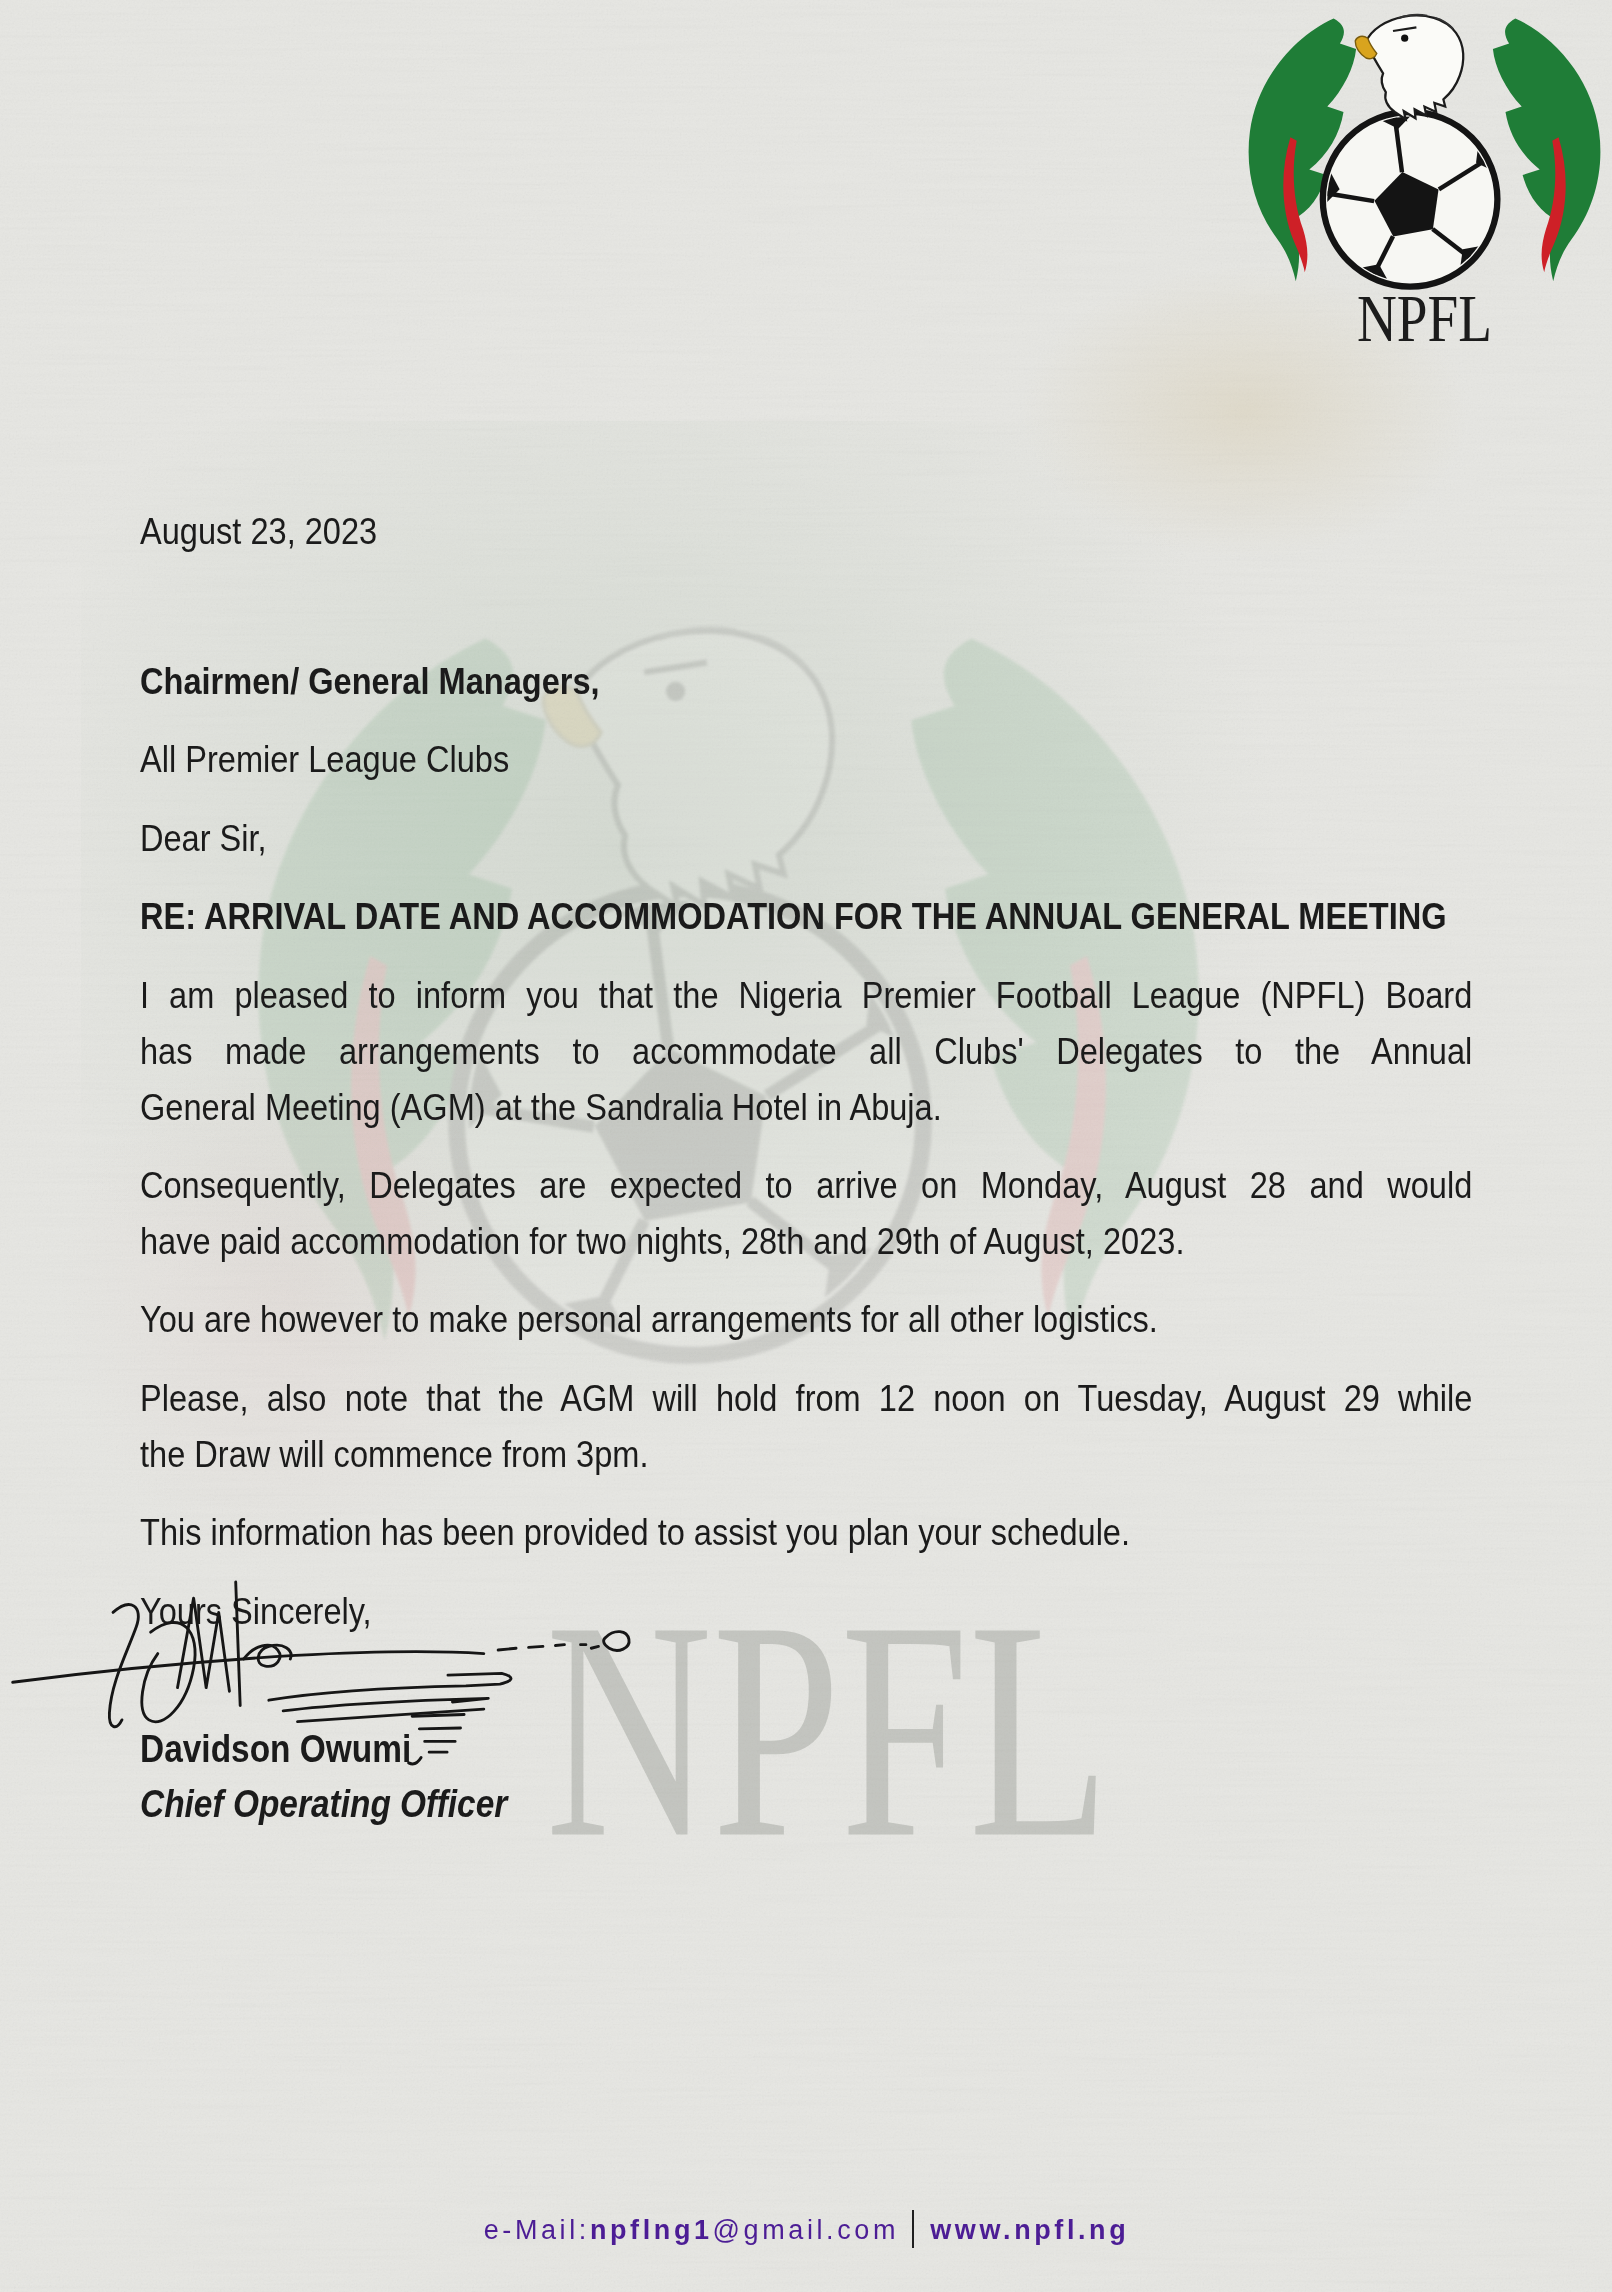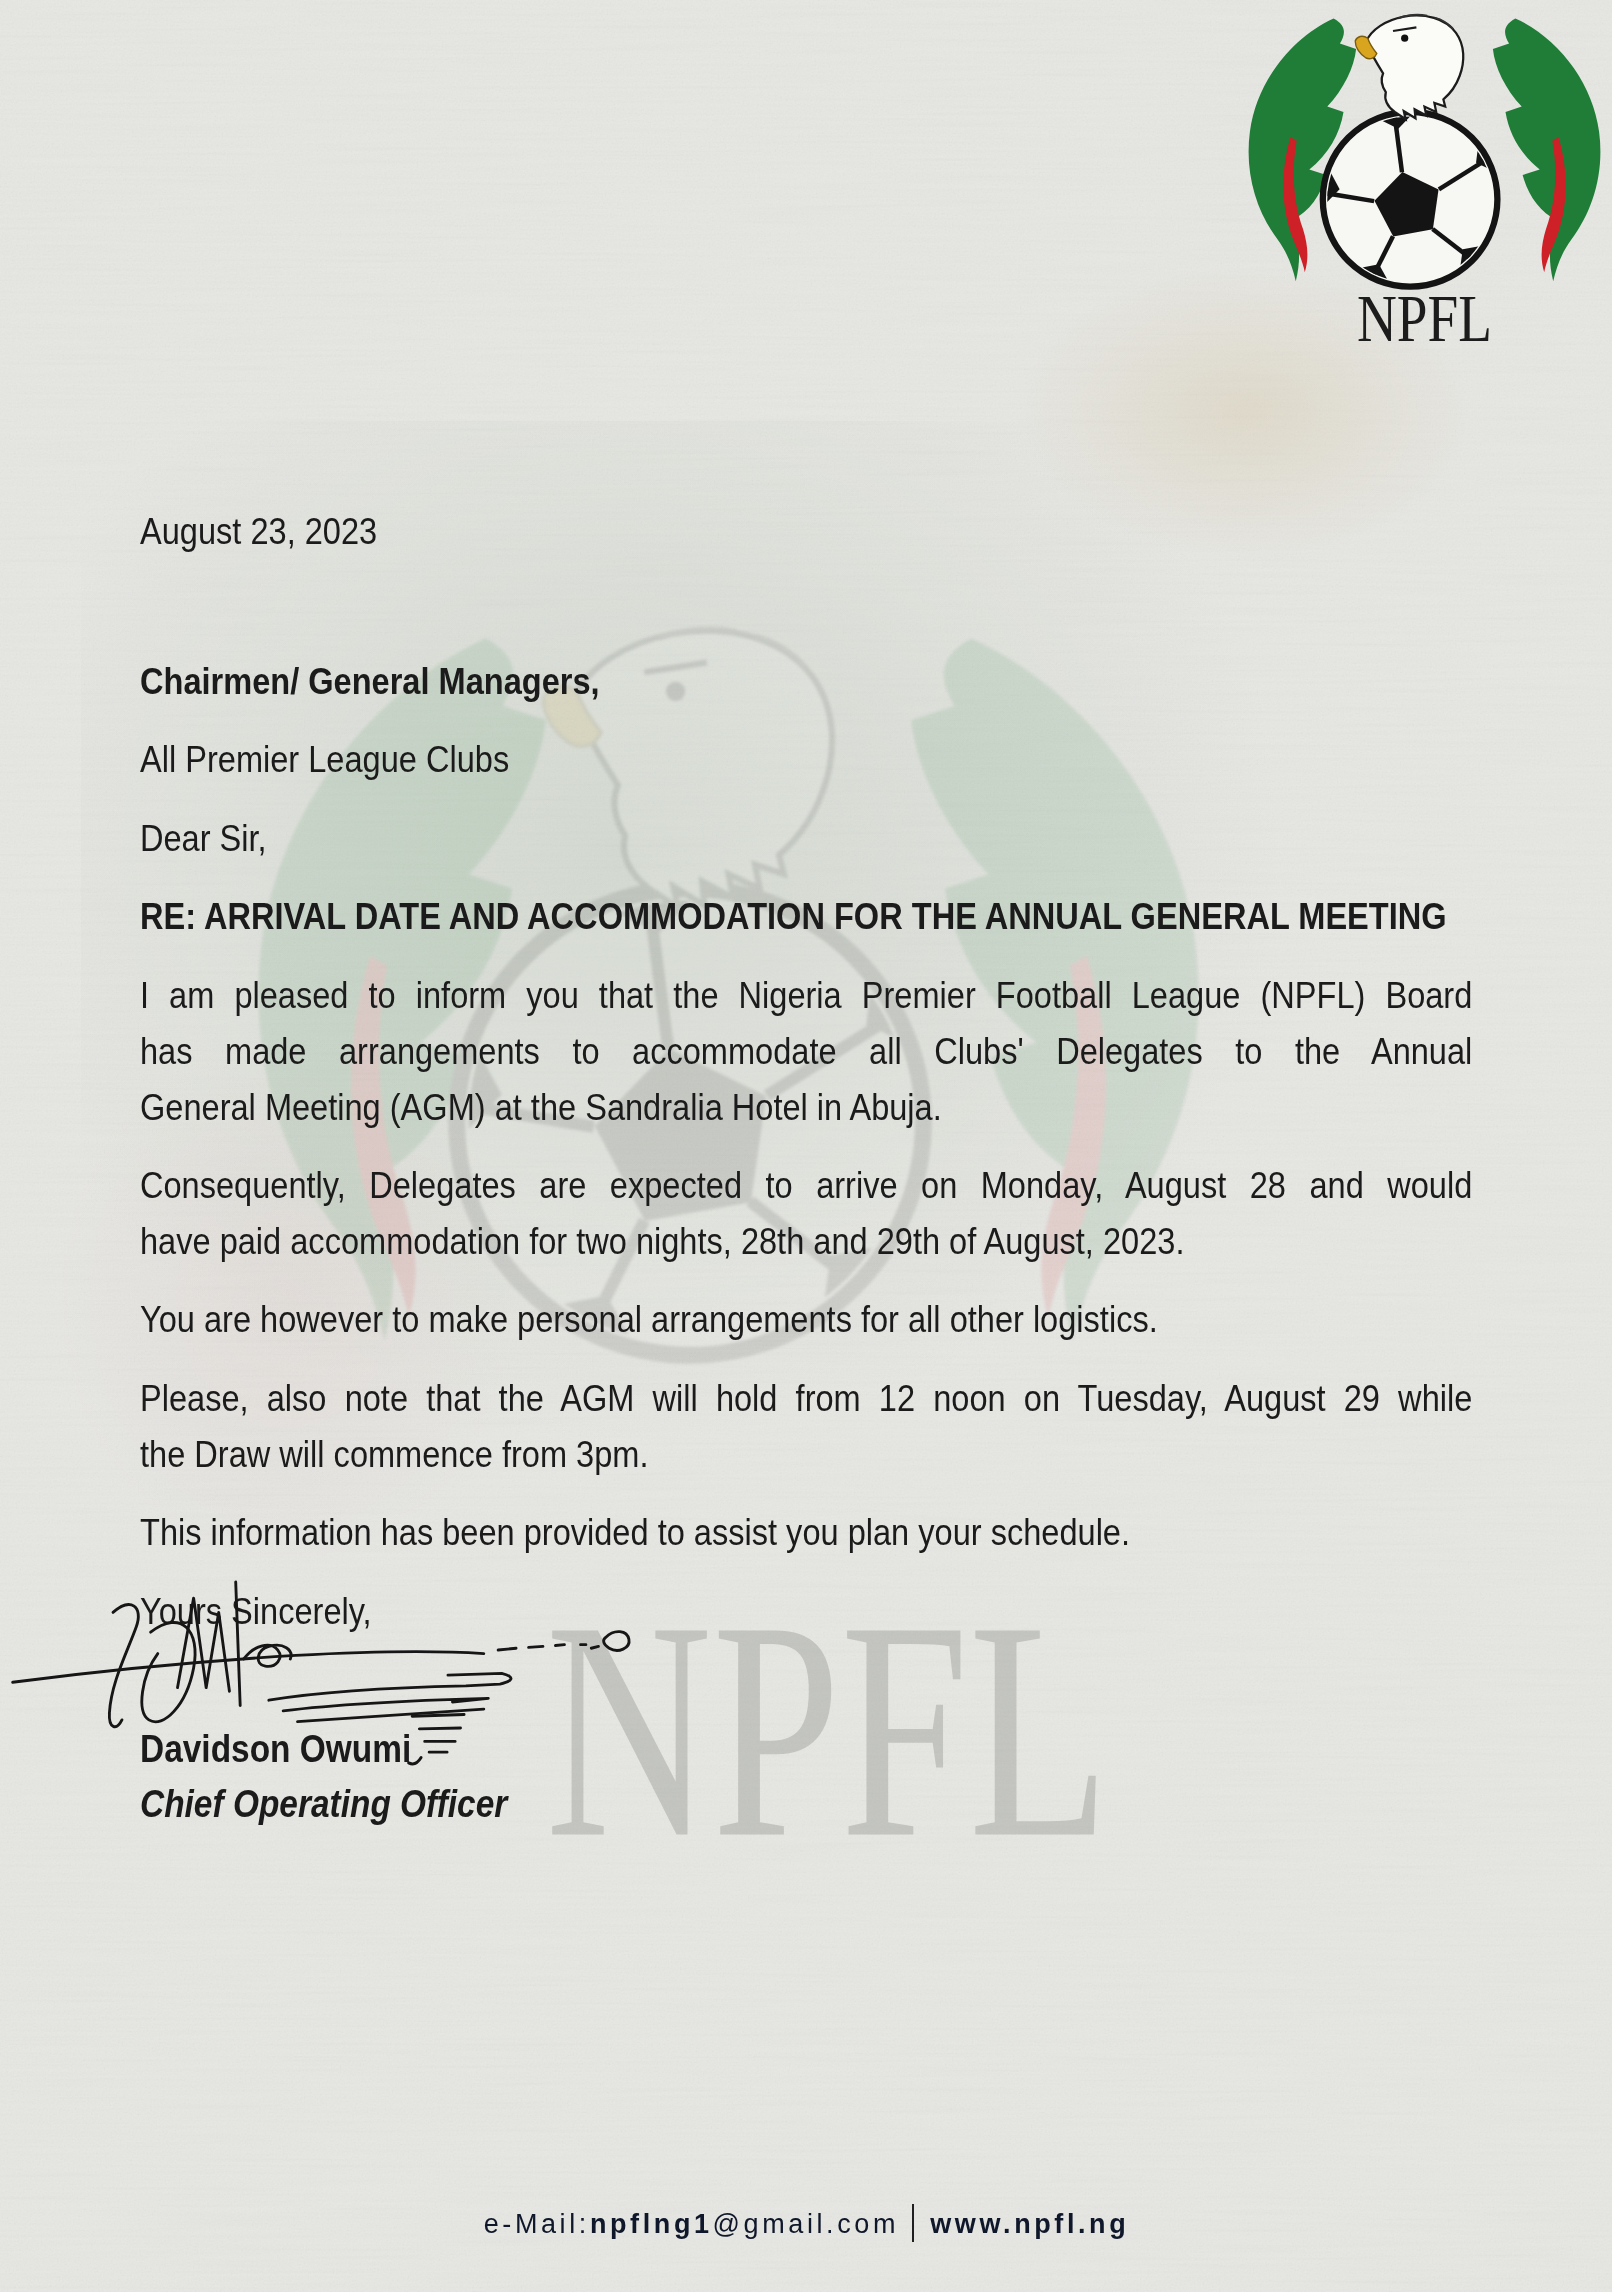--- a/index.html
+++ b/index.html
@@ -33,21 +33,21 @@
   .date-block { margin-bottom:94px; }
   .mb { margin-bottom:22.4px; }
   .para { margin-bottom:22.4px; }
   .signer-name { margin-top:82px; font-weight:bold; font-size:38px; line-height:54px; }
   .signer-title { font-weight:bold; font-style:italic; font-size:38px; line-height:56px; }
 
   .signature-svg { position:absolute; left:0; top:1573px; }
 
   .footer { position:absolute; left:0; top:2203px; width:100%; text-align:center; color:#262626; }
   .footer-address { font-weight:bold; font-size:28px; letter-spacing:3.1px; }
-  .footer-contact { margin-top:1px; font-size:27px; letter-spacing:3.6px; color:#0f172a; }
+  .footer-contact { margin-top:7px; font-size:27px; letter-spacing:3.6px; color:#4c1d95; }
   .footer-contact .bold { font-weight:bold; }
   .vsep { display:inline-block; width:2.7px; height:38px; background:#1f1f1f;
     margin:0 16px 0 12.5px; vertical-align:-9px; }
 </style>
 </head>
 <body>
 
 <div class="page">
 
   <svg class="layer grain" width="1613" height="2293" viewBox="0 0 1801 2560">

